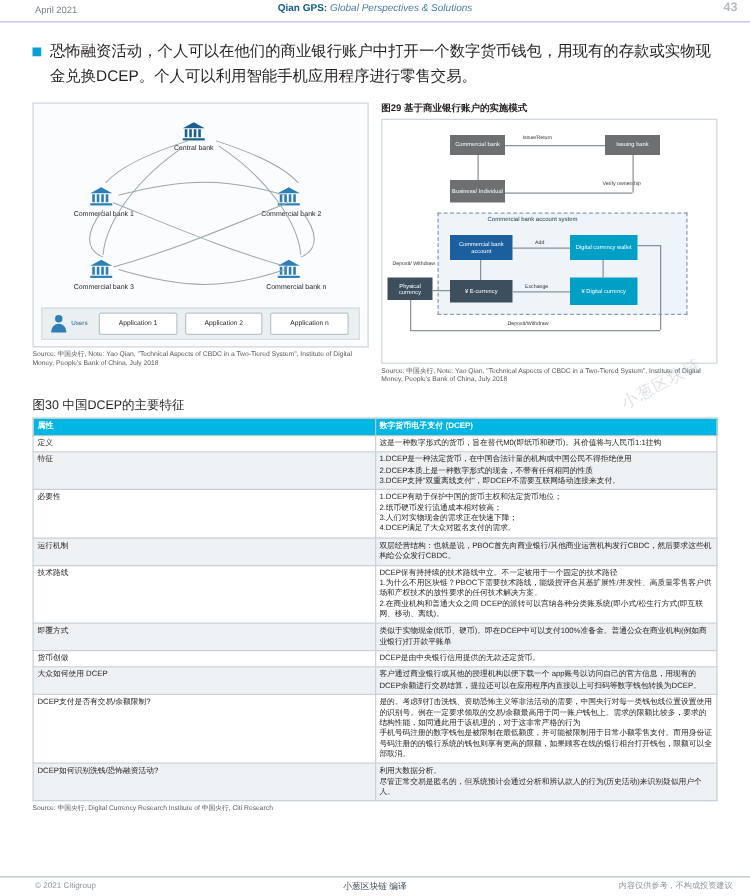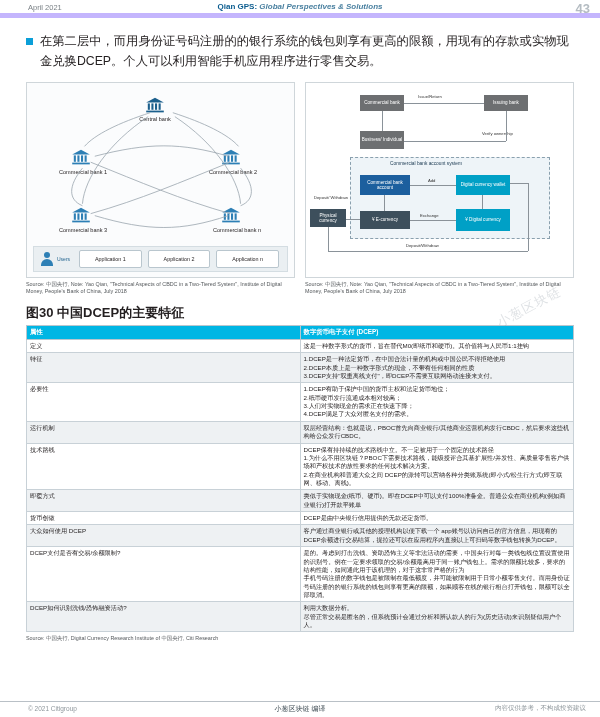--- a/index.html
+++ b/index.html
@@ -10,36 +10,36 @@
     font-family:"Liberation Sans", sans-serif;
     color:#231f20;
     position:relative;
     overflow:hidden;
   }
 
   
   .page-header {
     position:relative;
     height:18px;
-    border-bottom:5px solid #c4b5fd;
+    border-bottom:1px solid #c4b5fd;
     padding:0 8px;
   }
   .hdr-date {
     position:absolute; left:28px; top:3px;
     font-size:7.5px; color:#7a8186;
   }
   .hdr-title {
     position:absolute; left:0; right:0; top:2px;
     text-align:center;
     font-size:8px; color:#0a5c8f; font-weight:bold;
   }
-  .hdr-title .light { color:#4a80a0; font-weight:bold; font-style:italic; }
+  .hdr-title .light { color:#4a80a0; font-weight:normal; font-style:italic; }
   .hdr-page {
     position:absolute; right:10px; top:1px;
-    font-size:13px; color:#b4bcc2; font-weight:bold;
+    font-size:10px; color:#b4bcc2; font-weight:bold;
   }
 
   
   .intro {
     margin:14px 26px 6px 26px;
     font-size:12.3px;
     line-height:1.62;
     color:#231f20;
     position:relative;
     padding-left:14px;
@@ -149,21 +149,21 @@
     font-size:13px;
     color:rgba(150,160,168,0.30);
     transform:rotate(-28deg);
     letter-spacing:1px;
     pointer-events:none;
   }
 
   
   .tbl-title {
     margin:10px 26px 3px 26px;
-    font-size:13px; font-weight:bold;
+    font-size:10px; font-weight:normal;
   }
   table.feat {
     margin:0 26px;
     width:548px;
     border-collapse:collapse;
     font-size:6.2px;
     line-height:1.35;
     table-layout:fixed;
   }
   table.feat th {
@@ -214,21 +214,21 @@
 <div class="page-header">
   <div class="hdr-date">April 2021</div>
   <div class="hdr-title">
     <span>Qian GPS:</span><span class="light"> Global Perspectives &amp; Solutions</span>
   </div>
   <div class="hdr-page">43</div>
 </div>
 
 <div class="intro">
   <span class="bullet"></span>
-  <span>在第二层中，而用身份证号码注册的的银行系统的钱包则享有更高的限额，用现有的存款或实物现金兑换DCEP。个人可以利用智能手机应用程序进行零售交易。</span>
+  <span>恐怖融资活动，个人可以在他们的商业银行账户中打开一个数字货币钱包，用现有的存款或实物现金兑换DCEP。个人可以利用智能手机应用程序进行零售交易。</span>
 </div>
 
 <div class="figs">
 
   <div class="fig">
     <div class="fig-body">
       <div class="f28">
 
         <svg class="bank-ico" style="left:118px; top:14px;" viewBox="0 0 24 20">
           <polygon points="12,1 23,7 1,7" fill="#1b5f8c"></polygon>
@@ -304,20 +304,21 @@
           <div class="app-box">Application 1</div>
           <div class="app-box">Application 2</div>
           <div class="app-box">Application n</div>
         </div>
       </div>
     </div>
     <div class="fig-src">Source: 中国央行, Note: Yao Qian, "Technical Aspects of CBDC in a Two-Tiered System", Institute of Digital Money, People's Bank of China, July 2018</div>
   </div>
 
   <div class="fig">
+    <div class="fig-title">图29 基于商业银行账户的实施模式</div>
     <div class="fig-body">
       <div class="f29">
 
         <div class="nbox grey" style="left:54px; top:12px; width:44px; height:16px;">Commercial bank</div>
         <div class="nbox grey" style="left:178px; top:12px; width:44px; height:16px;">Issuing bank</div>
         <div class="arrow-lbl" style="left:112px; top:11px;">Issue/Return</div>
         <div class="ln" style="left:98px; top:20px; width:80px; height:1px;"></div>
 
         <div class="nbox grey" style="left:54px; top:48px; width:44px; height:18px;">Business/ Individual</div>
         <div class="ln" style="left:76px; top:28px; width:1px; height:20px;"></div>

